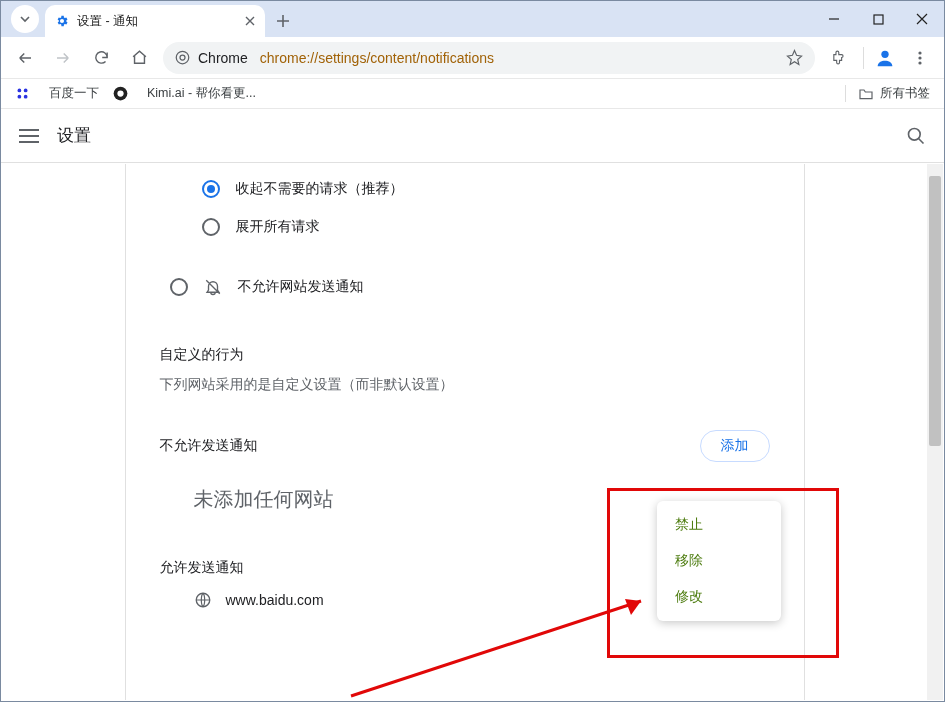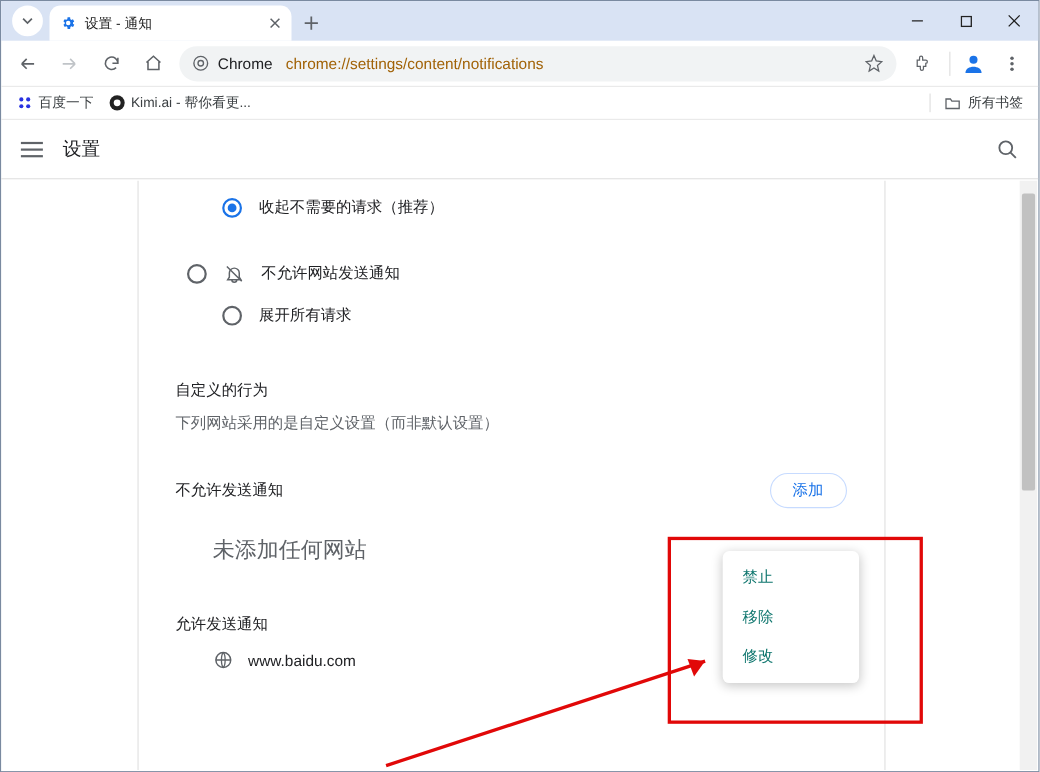--- a/index.html
+++ b/index.html
@@ -16,21 +16,21 @@
   
   .toolbar { height: 42px; display: flex; align-items: center; gap: 10px; padding: 0 10px; border-bottom: 1px solid #e8e8e8; }
   .tbtn { width: 28px; height: 28px; display: flex; align-items: center; justify-content: center; color: #5f6368; cursor: pointer; border-radius: 14px; }
   .tbtn.disabled { color: #b9bdc1; }
   .omnibox { flex: 1; height: 32px; background: #f1f3f4; border-radius: 16px; display: flex; align-items: center; gap: 8px; padding: 0 12px; font-size: 14px; color: #3c4043; }
   .omni-prefix { font-weight: 500; color: #202124; margin-right: 4px; }
   .omni-url { color: #a16207; flex:1; }
   .star { margin-left: auto; color: #5f6368; }
   
   .bookmarks { height: 30px; display: flex; align-items: center; gap: 14px; padding: 0 14px; font-size: 12.5px; color: #3c4043; border-bottom: 1px solid #e8e8e8; }
-  .bm { display: flex; align-items: center; gap: 5px; cursor: pointer; }
+  .bm { display: flex; align-items: center; gap: 19px; cursor: pointer; }
   .bm-right { margin-left: auto; display: flex; align-items: center; gap: 6px; border-left: 1px solid #ddd; padding-left: 12px; }
   
   .settings-header { height: 54px; display: flex; align-items: center; gap: 18px; padding: 0 18px; border-bottom: 1px solid #e0e0e0; }
   .hamburger { width:20px; cursor:pointer; }
   .hamburger div { height:2px; background:#5f6368; margin:4px 0; }
   .settings-title { font-size: 17px; color: #202124; }
   .search-icon { margin-left: auto; cursor:pointer; }
   
   .viewport { position: absolute; top: 163px; bottom: 1px; left: 1px; right: 1px; overflow: hidden; background: #fff; }
   .scrollbox { position: absolute; top: 0; bottom: 0; left: 0; right: 16px; }
@@ -47,21 +47,21 @@
   .section-label { font-size: 14px; color:#202124; margin-top: 40px; }
   .section-desc { font-size: 14px; color:#5f6368; margin-top: 12px; }
   .row-head { display:flex; align-items:center; justify-content:space-between; margin-top: 36px; }
   .row-head .label { font-size: 14px; color:#202124; }
   .add-btn { border:1px solid #c7dbff; color:#1a73e8; background:#fff; font-size:14px; padding: 6px 20px; border-radius: 18px; cursor:pointer; }
   .empty { font-size:20px; color:#5f6368; padding: 24px 0 10px 34px; }
   .site-row { display:flex; align-items:center; gap:14px; padding: 14px 0 10px 34px; font-size:14px; color:#202124; }
   .globe { width:18px; height:18px; }
   
   .ctx-menu { position:absolute; top:500px; left:656px; width:124px; background:#fff; border-radius:6px; box-shadow: 0 2px 10px rgba(0,0,0,0.22); padding: 6px 0; z-index:20; }
-  .ctx-item { padding: 9px 18px; font-size:14px; color:#0f766e; cursor:pointer; }
+  .ctx-item { padding: 9px 18px; font-size:14px; color:#4d7c0f; cursor:pointer; }
   
   .annot-box { position:absolute; top:487px; left:606px; width:232px; height:170px; border:3px solid #e10808; z-index:30; pointer-events:none; }
   .annot-arrow { position:absolute; z-index:30; pointer-events:none; }
   svg { display:block; }
 </style>
 </head>
 <body>
 
 <div class="tabstrip">
   <div class="caret-btn">
@@ -205,35 +205,35 @@
   <div class="scrollbar-track">
     <div class="scrollbar-thumb"></div>
   </div>
   <div class="scrollbox">
     <div class="panel">
 
       <div class="radio-row top">
         <span class="radio checked"></span>
         <span>收起不需要的请求（推荐）</span>
       </div>
+      <div class="radio-row">
+        <span class="radio"></span>
+        <span>展开所有请求</span>
+      </div>
+
       <div class="radio-row outer" style="margin-top:22px">
         <span class="radio"></span>
         <span class="bell-off">
           <svg width="18" height="18" viewBox="0 0 24 24">
               <path d="M18 16v-5a6 6 0 00-12 0v5l-2 3h16zM9 19a3 3 0 006 0M3 3l18 18" fill="none" stroke="#5f6368" stroke-width="1.8"></path>
             </svg>
         </span>
         <span>不允许网站发送通知</span>
       </div>
 
-      <div class="radio-row">
-        <span class="radio"></span>
-        <span>展开所有请求</span>
-      </div>
-
       <div class="section-label">自定义的行为</div>
       <div class="section-desc">下列网站采用的是自定义设置（而非默认设置）</div>
 
       <div class="row-head">
         <span class="label">不允许发送通知</span>
         <button class="add-btn">添加</button>
       </div>
       <div class="empty">未添加任何网站</div>
 
       <div class="row-head">

